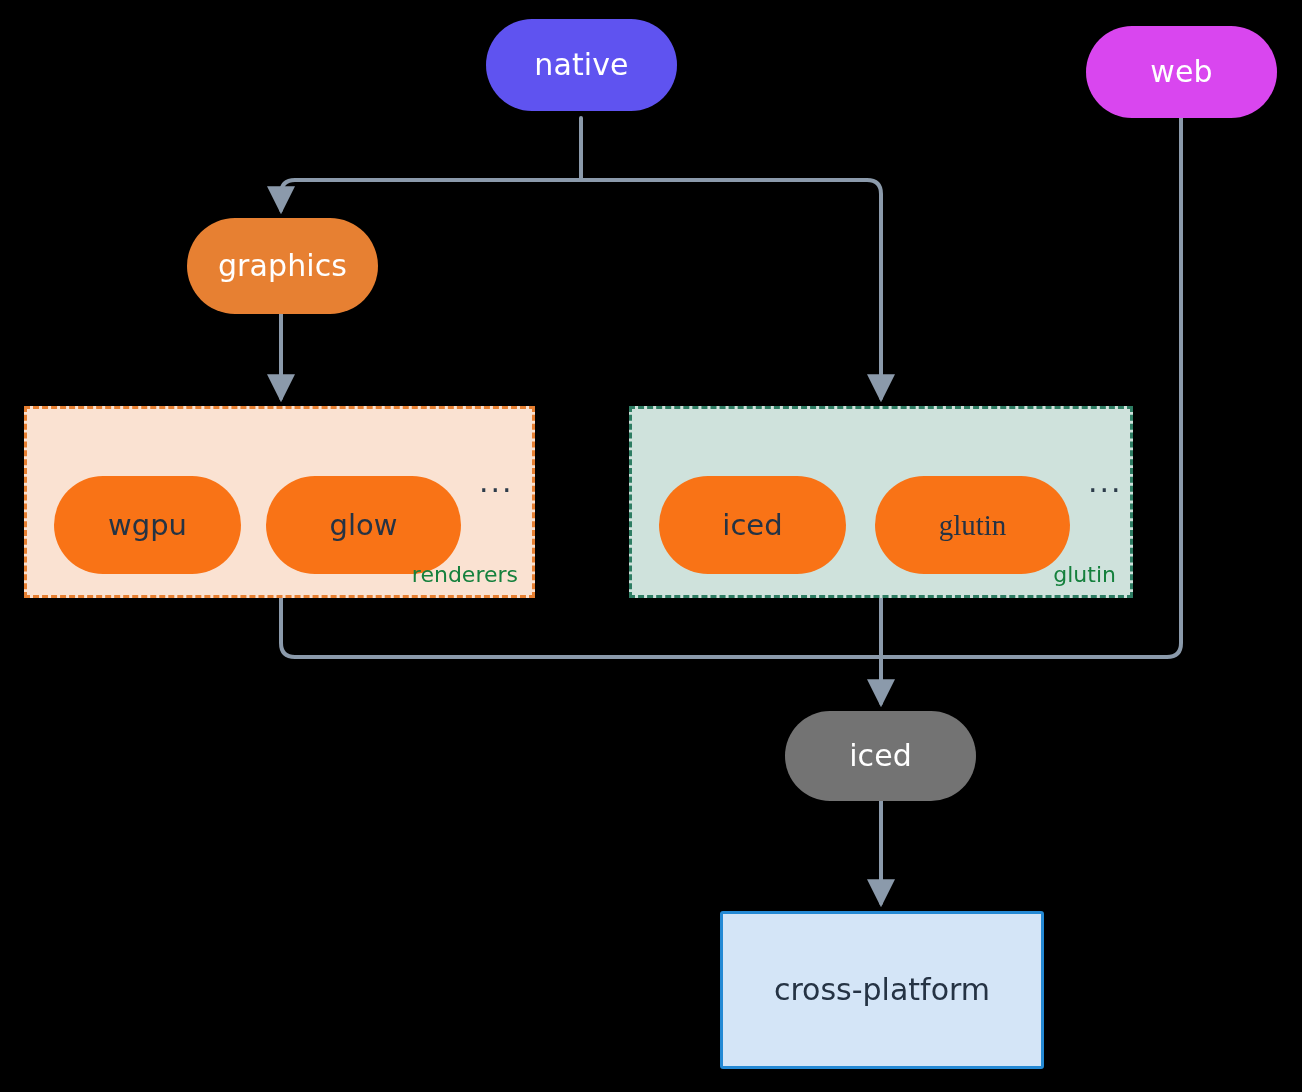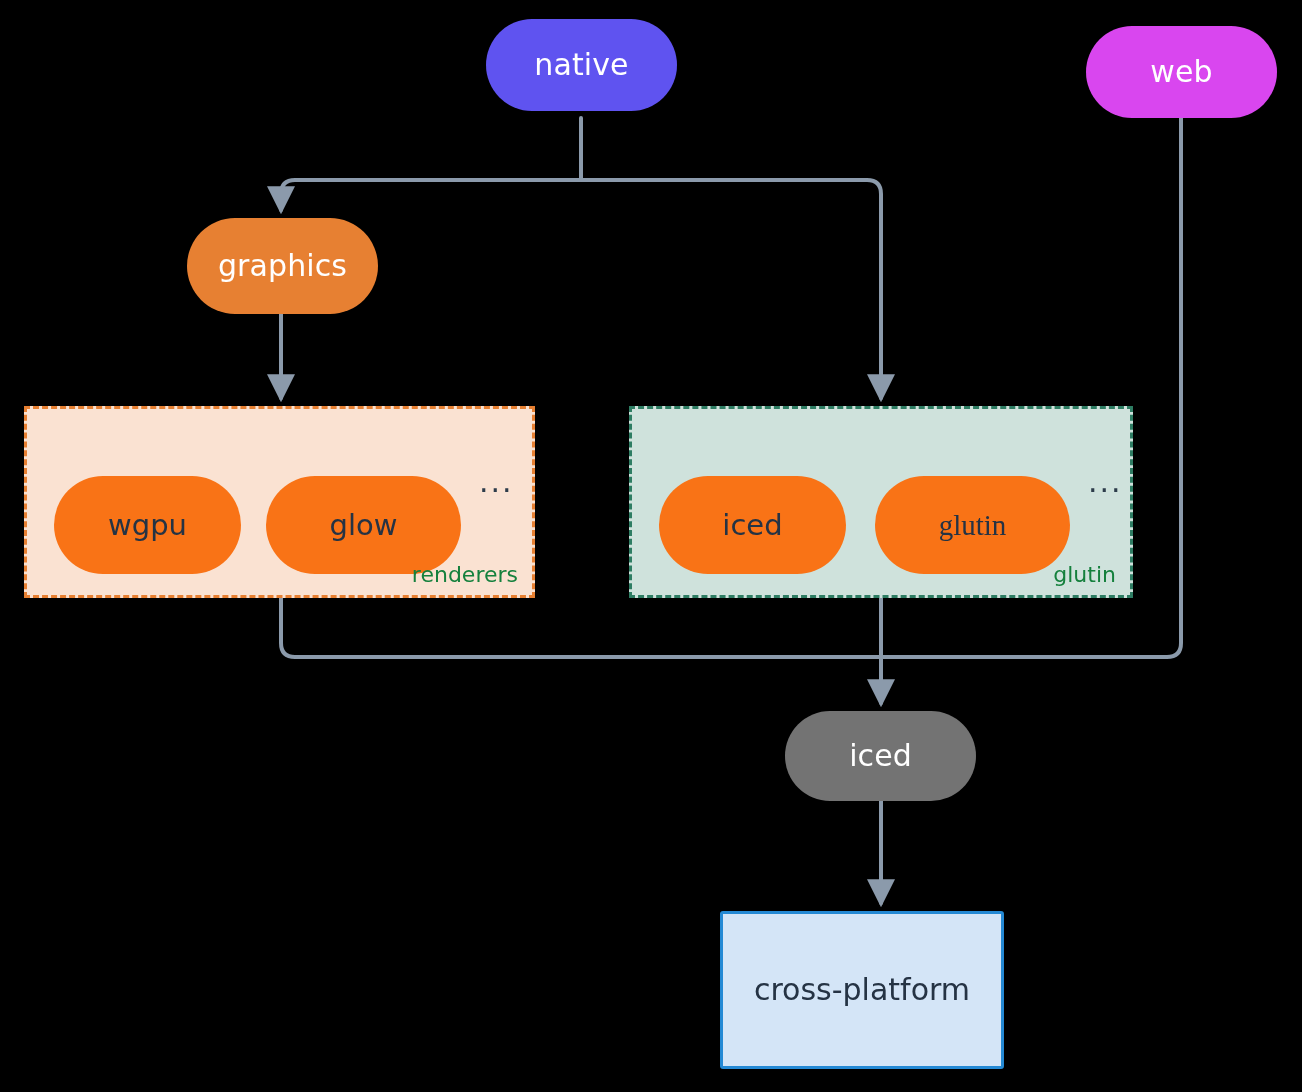--- a/index.html
+++ b/index.html
@@ -117,21 +117,21 @@
     letter-spacing: 2px;
     line-height: 1;
   }
   .ellipsis-renderers { left: 452px; }
   .ellipsis-shells    { left: 456px; }
 
   
   .rect-node {
     position: absolute;
     left: 720px; top: 911px;
-    width: 284px; height: 158px;
+    width: 324px; height: 158px;
     box-sizing: border-box;
     background: #d4e5f7;
     border: 3px solid #2489d4;
     border-radius: 3px;
     display: flex;
     flex-direction: column;
     align-items: center;
     justify-content: center;
     color: #253344;
     font-size: 30px;

